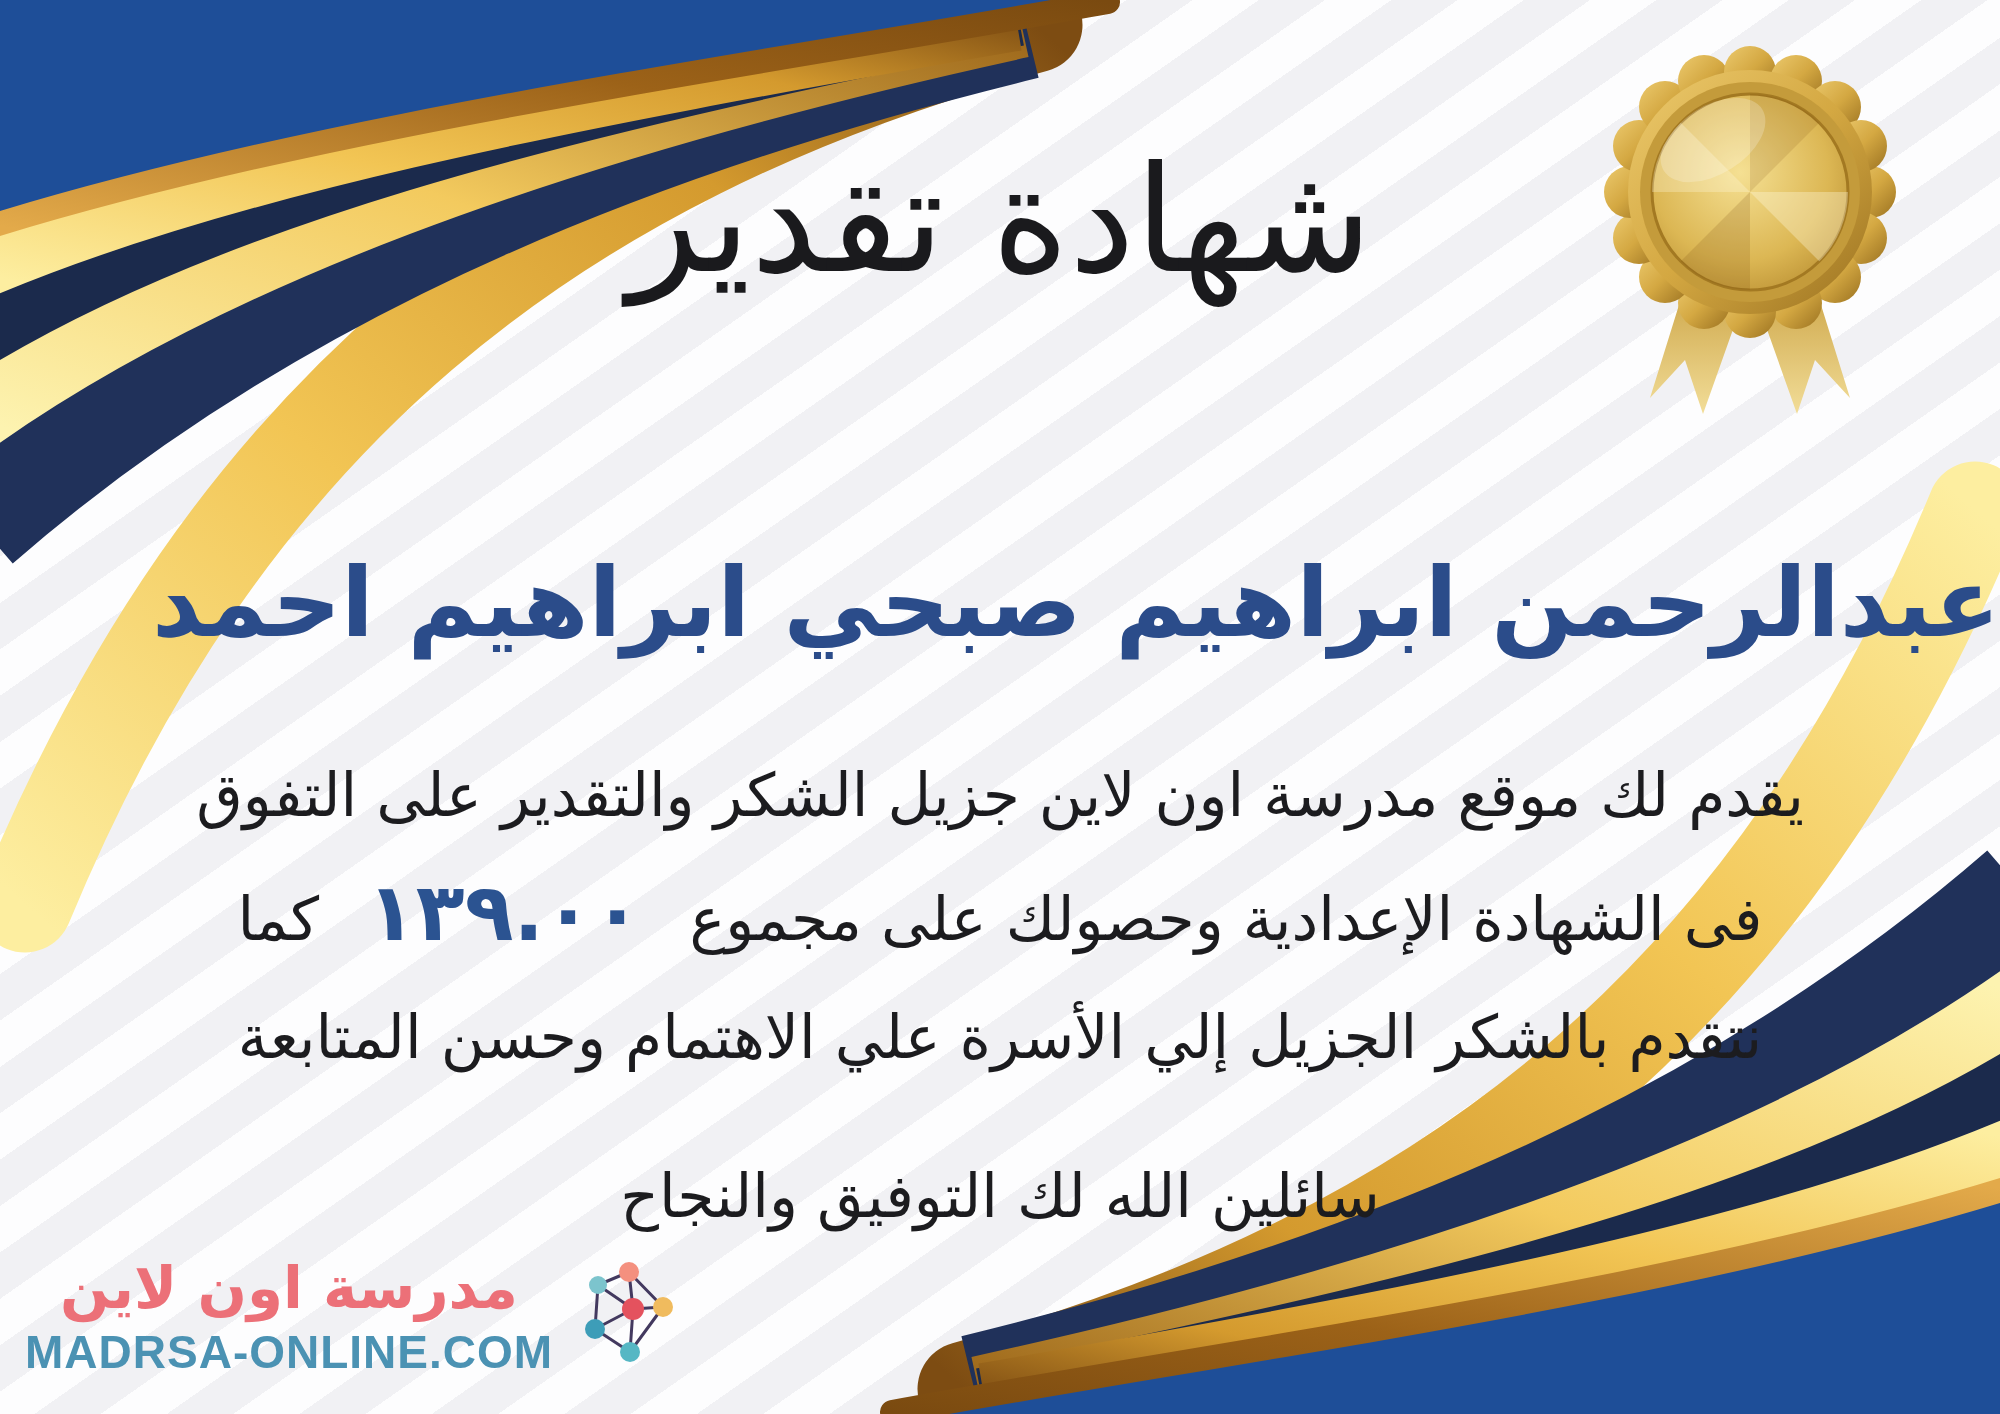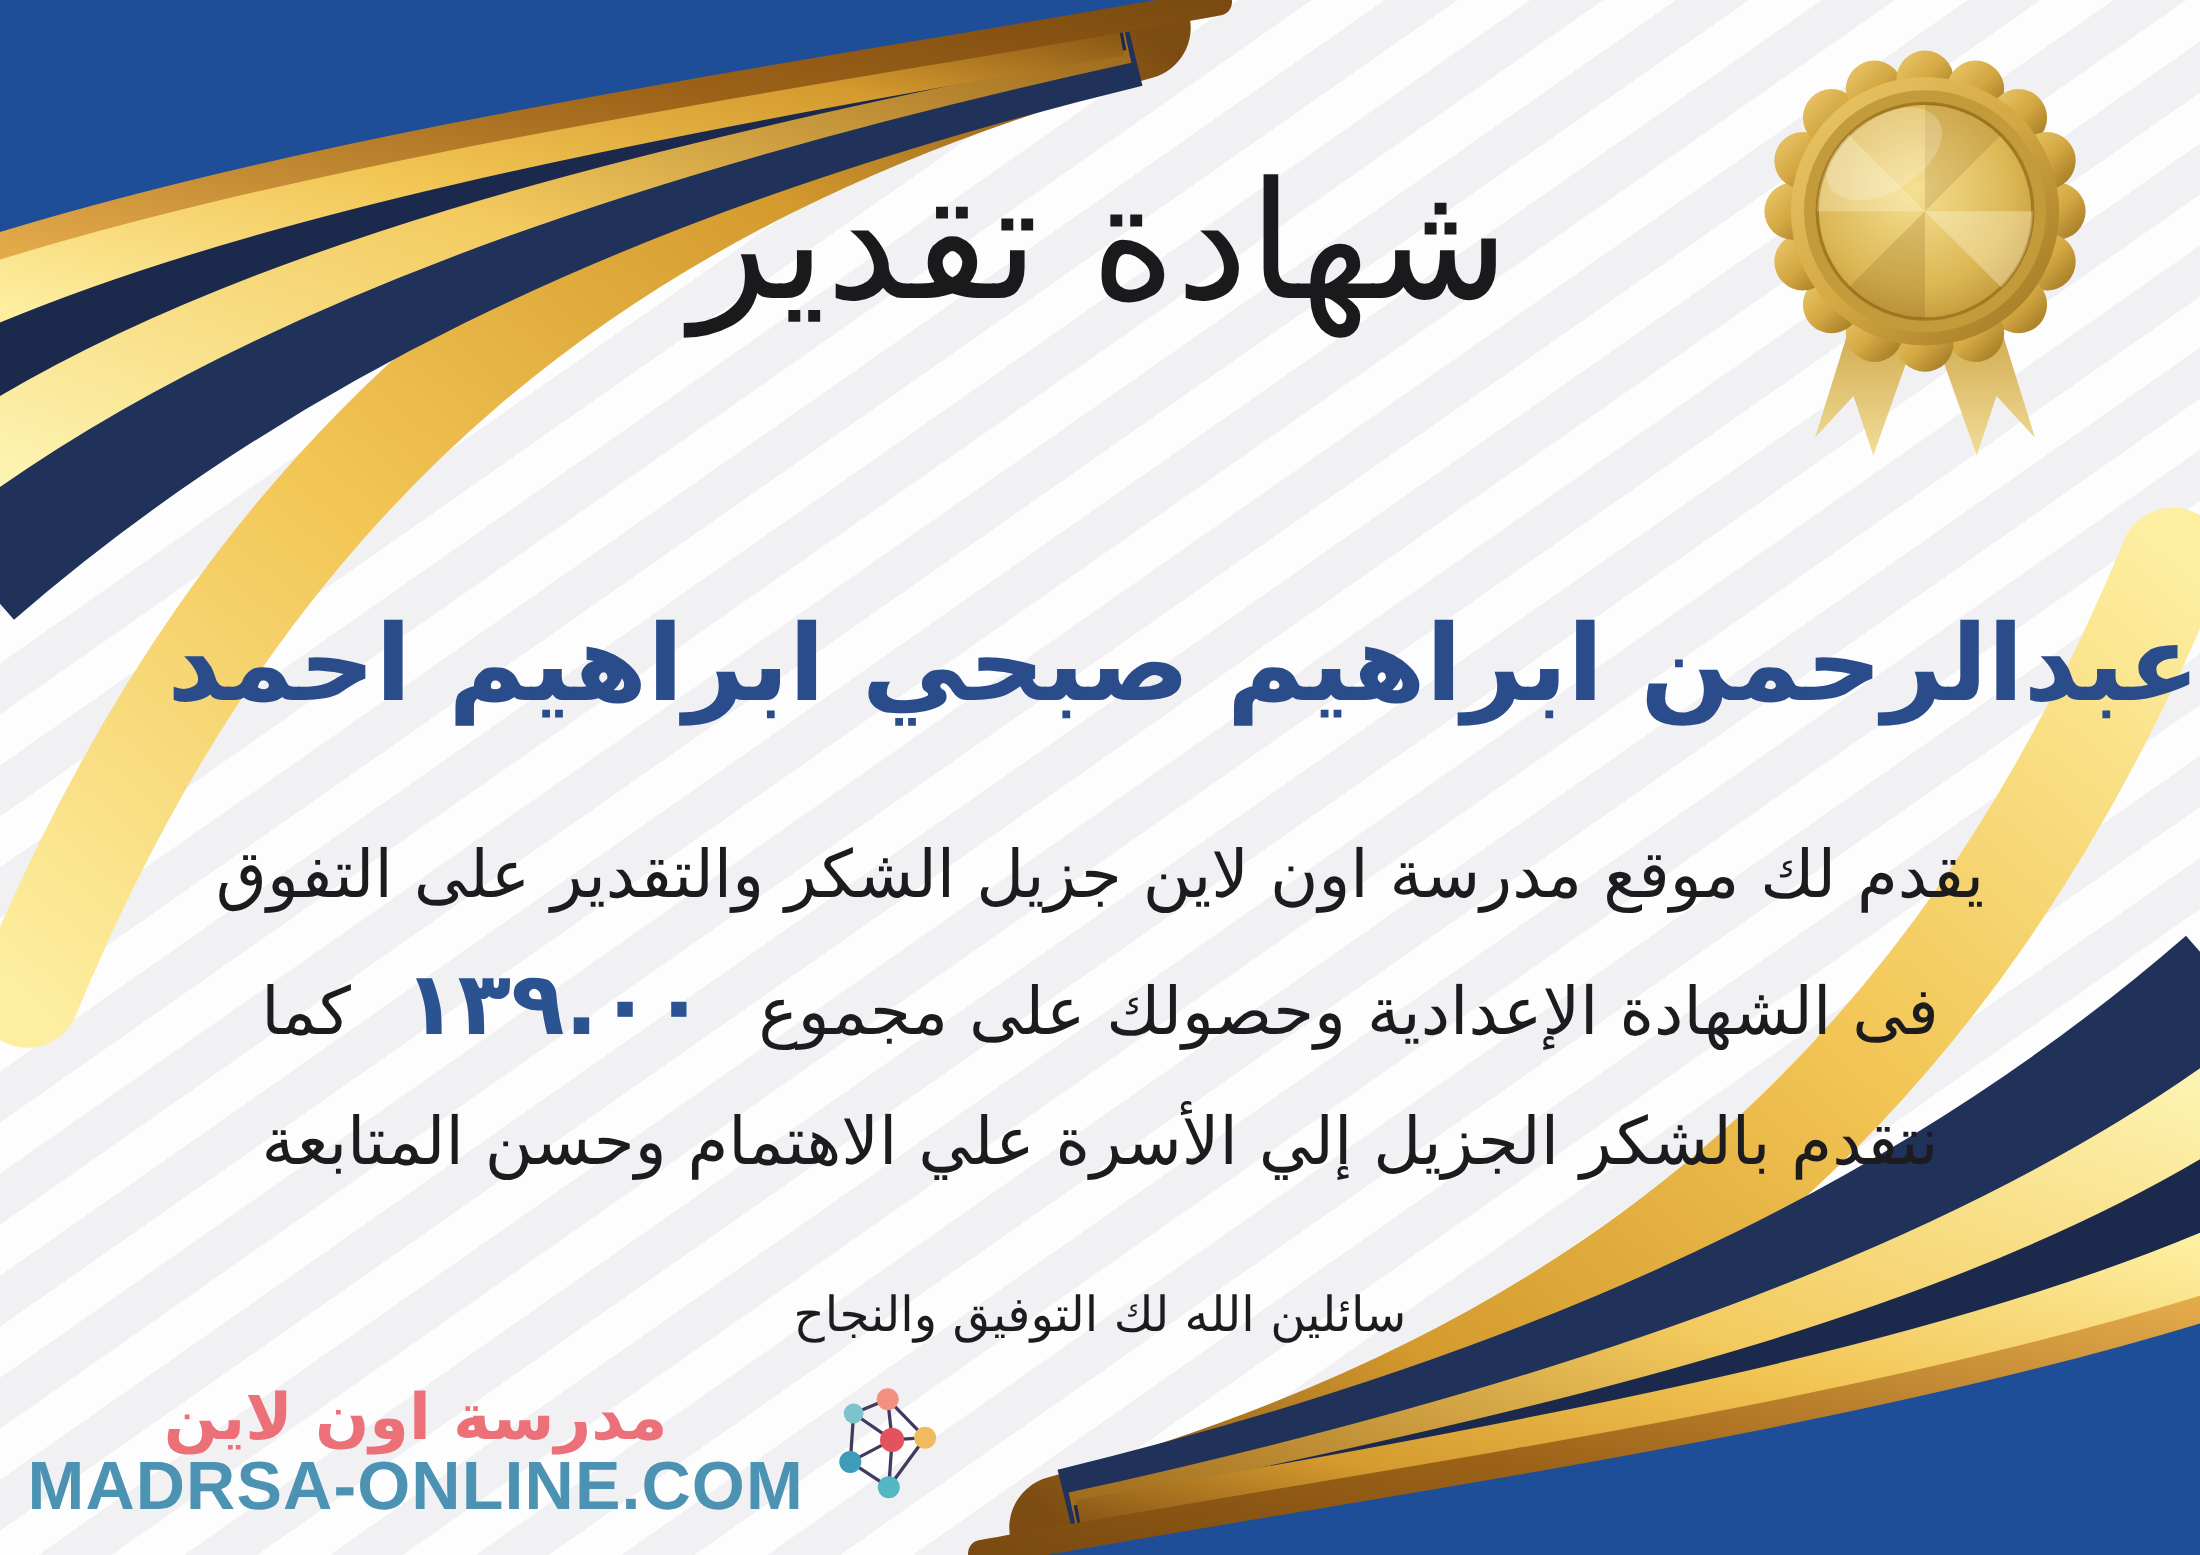--- a/index.html
+++ b/index.html
@@ -32,34 +32,34 @@
   }
   .body-text p{
     margin:0;font-size:60px;line-height:118px;white-space:nowrap;
   }
   .score{
     font-size:80px;font-weight:bold;color:#2b5391;margin:16px 48px;
   }
   .closing{
     position:absolute;top:1137px;left:0;right:0;
     text-align:center;direction:rtl;
-    font-size:44px;line-height:118px;color:#1c1c1f;white-space:nowrap;
+    font-size:60px;line-height:118px;color:#1c1c1f;white-space:nowrap;
   }
   .footer-logo{
     position:absolute;left:25px;top:1252px;
     display:flex;align-items:center;gap:28px;
   }
   .logo-text{display:flex;flex-direction:column;align-items:center;}
   .logo-ar{
     direction:rtl;font-size:58px;font-weight:bold;line-height:72px;
     color:#ec7078;white-space:nowrap;
   }
   .logo-domain{
     font-family:"Liberation Sans",sans-serif;
-    font-size:62px;font-weight:bold;letter-spacing:1px;line-height:56px;
+    font-size:46px;font-weight:bold;letter-spacing:1px;line-height:56px;
     color:#4b92b3;white-space:nowrap;
   }
   .logo-icon{width:100px;height:122px;}
 </style>
 </head>
 <body>
 
 <div class="canvas">
 
   <svg class="deco" viewBox="0 0 2000 1414" xmlns="http://www.w3.org/2000/svg" aria-hidden="true">

